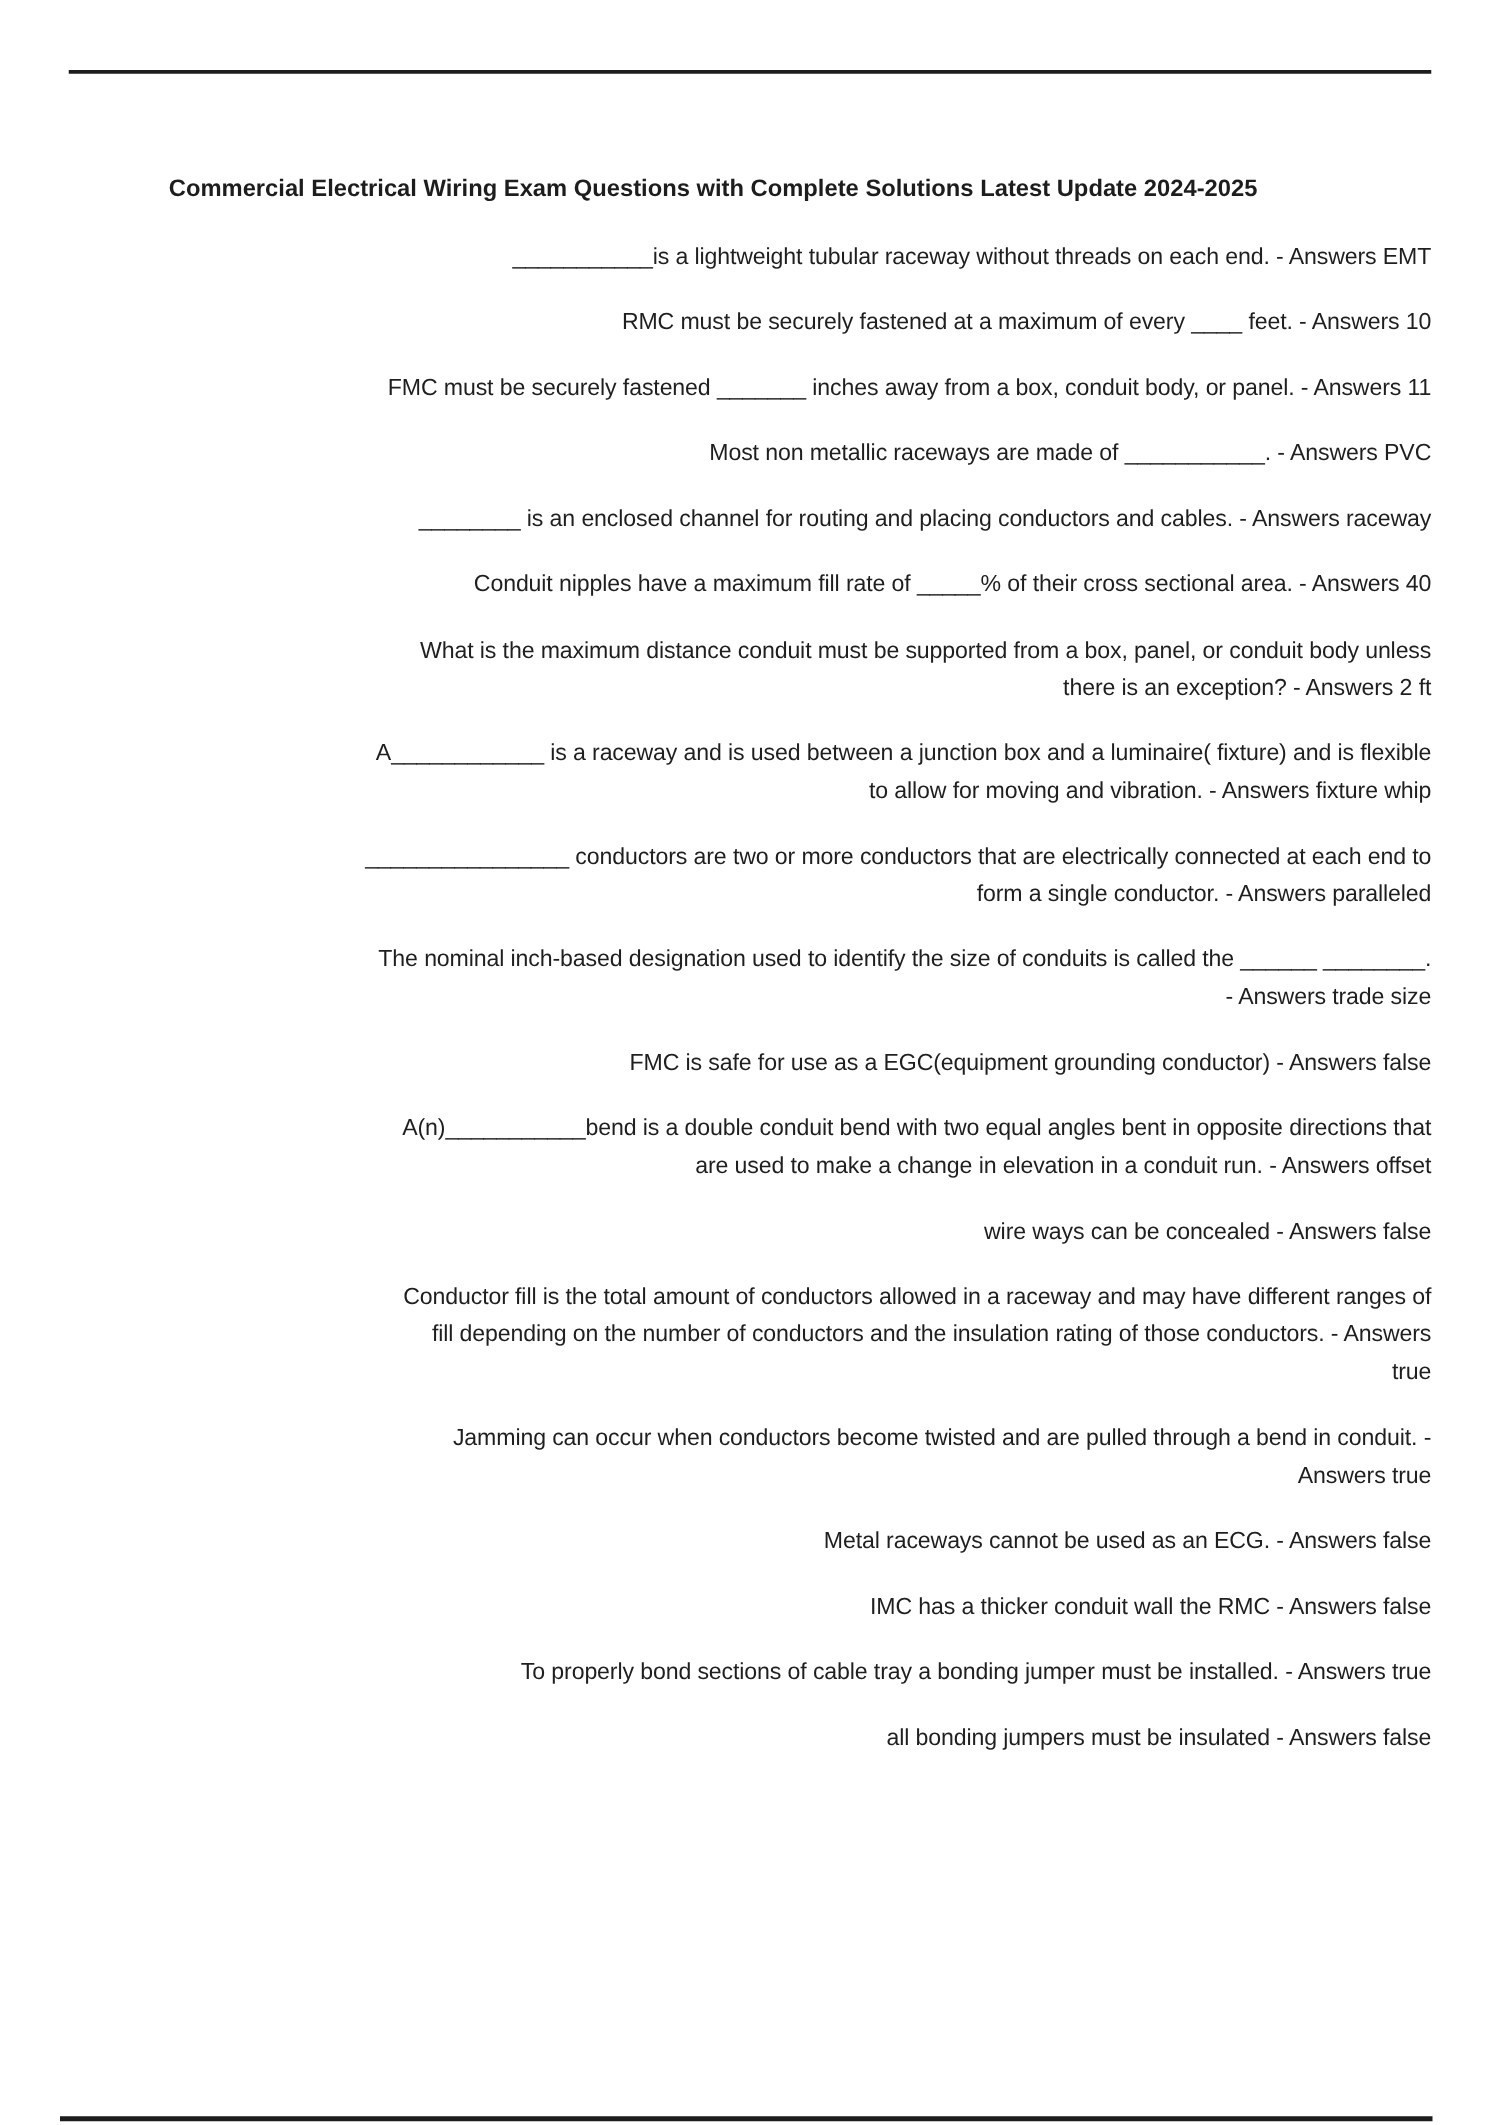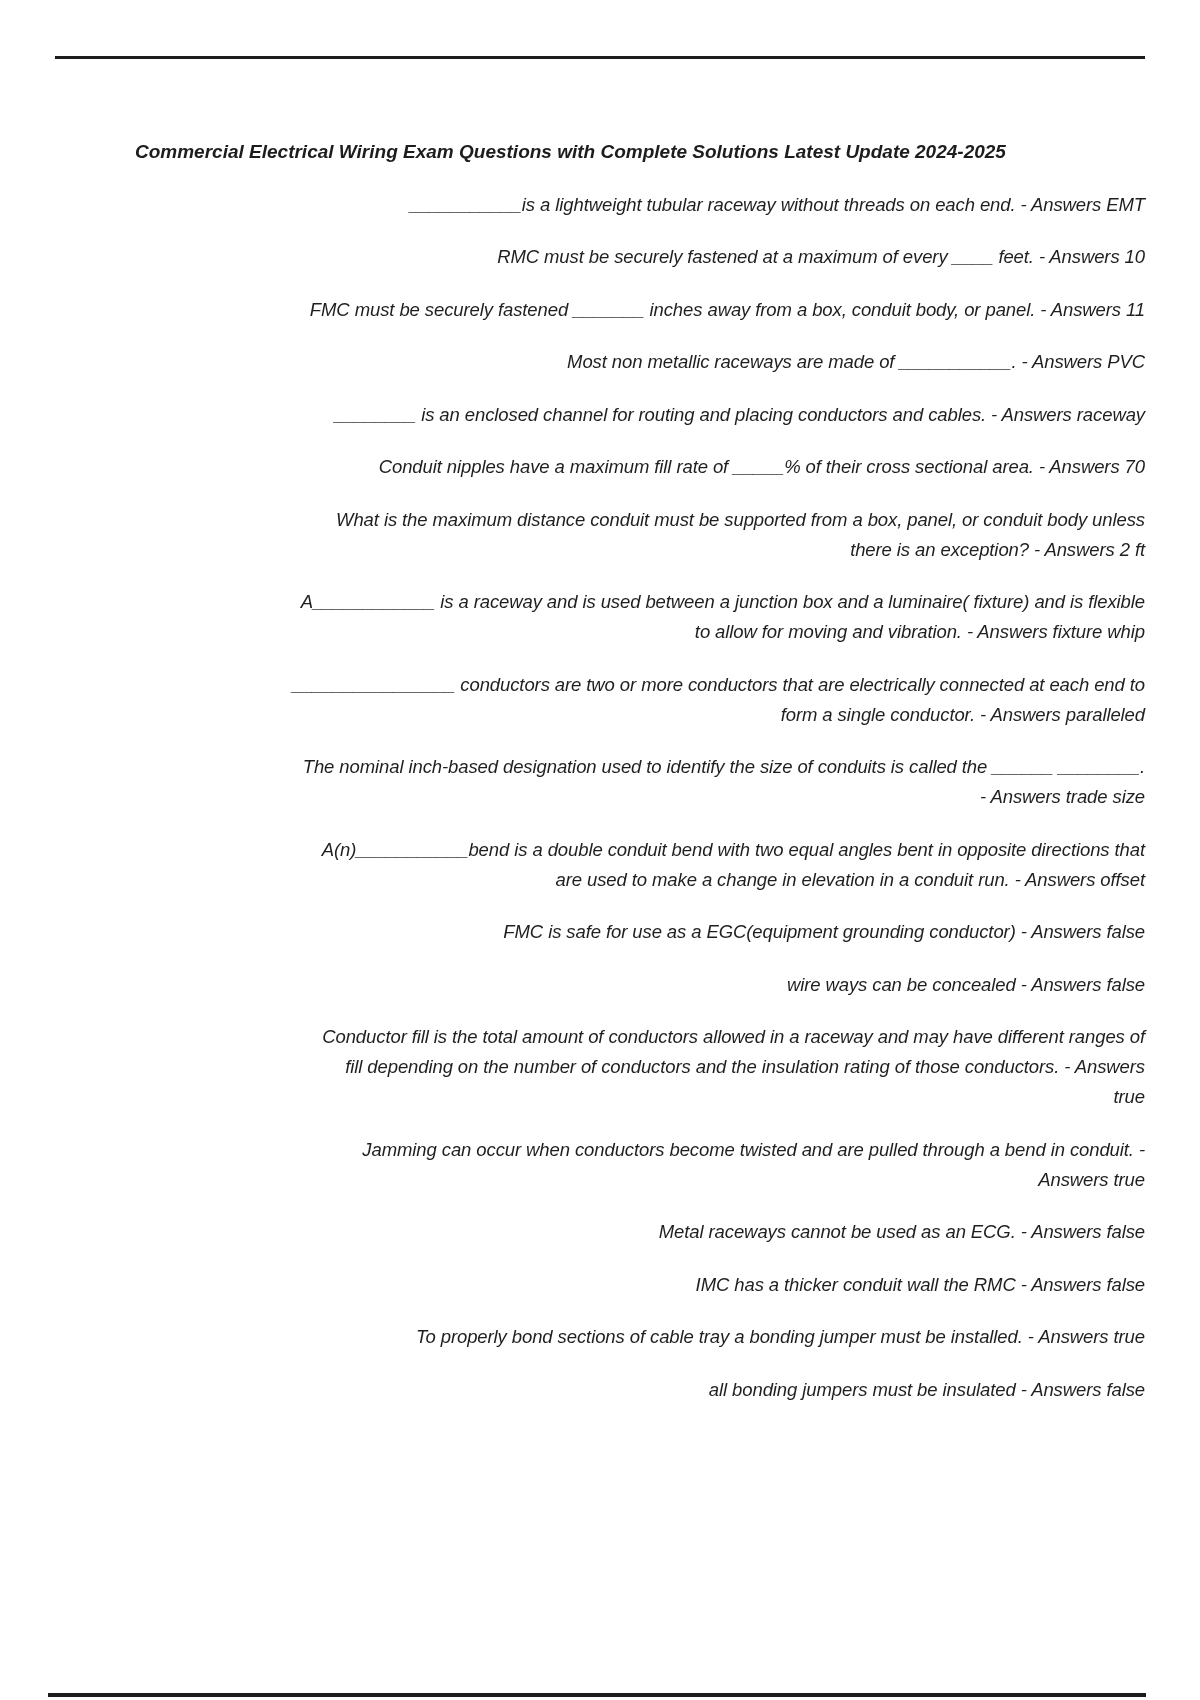--- a/index.html
+++ b/index.html
@@ -29,21 +29,20 @@
     left: 48px;
     top: 1693px;
     width: 1098px;
     height: 4px;
   }
   .content {
     position: absolute;
     left: 135px;
     top: 137px;
     width: 1010px;
-    font-style: italic;
   }
   .doc-title {
     font-size: 19px;
     font-weight: bold;
     line-height: 30px;
     margin: 0 0 22.5px 0;
     color: #1d1d1d;
     white-space: pre-line;
   }
   .qa-item {
@@ -60,32 +59,32 @@
 
 <div class="page-rule rule-top"></div>
 
 <div class="content">
   <div class="doc-title">Commercial Electrical Wiring Exam Questions with Complete Solutions Latest Update 2024-2025</div>
   <div class="qa-item">___________is a lightweight tubular raceway without threads on each end. - Answers EMT</div>
   <div class="qa-item">RMC must be securely fastened at a maximum of every ____ feet. - Answers 10</div>
   <div class="qa-item">FMC must be securely fastened _______ inches away from a box, conduit body, or panel. - Answers 11</div>
   <div class="qa-item">Most non metallic raceways are made of ___________. - Answers PVC</div>
   <div class="qa-item">________ is an enclosed channel for routing and placing conductors and cables. - Answers raceway</div>
-  <div class="qa-item">Conduit nipples have a maximum fill rate of _____% of their cross sectional area. - Answers 70</div>
+  <div class="qa-item">Conduit nipples have a maximum fill rate of _____% of their cross sectional area. - Answers 40</div>
   <div class="qa-item">What is the maximum distance conduit must be supported from a box, panel, or conduit body unless
 there is an exception? - Answers 2 ft</div>
   <div class="qa-item">A____________ is a raceway and is used between a junction box and a luminaire( fixture) and is flexible
 to allow for moving and vibration. - Answers fixture whip</div>
   <div class="qa-item">________________ conductors are two or more conductors that are electrically connected at each end to
 form a single conductor. - Answers paralleled</div>
   <div class="qa-item">The nominal inch-based designation used to identify the size of conduits is called the ______ ________.
 - Answers trade size</div>
+  <div class="qa-item">FMC is safe for use as a EGC(equipment grounding conductor) - Answers false</div>
   <div class="qa-item">A(n)___________bend is a double conduit bend with two equal angles bent in opposite directions that
 are used to make a change in elevation in a conduit run. - Answers offset</div>
-  <div class="qa-item">FMC is safe for use as a EGC(equipment grounding conductor) - Answers false</div>
   <div class="qa-item">wire ways can be concealed - Answers false</div>
   <div class="qa-item">Conductor fill is the total amount of conductors allowed in a raceway and may have different ranges of
 fill depending on the number of conductors and the insulation rating of those conductors. - Answers
 true</div>
   <div class="qa-item">Jamming can occur when conductors become twisted and are pulled through a bend in conduit. -
 Answers true</div>
   <div class="qa-item">Metal raceways cannot be used as an ECG. - Answers false</div>
   <div class="qa-item">IMC has a thicker conduit wall the RMC - Answers false</div>
   <div class="qa-item">To properly bond sections of cable tray a bonding jumper must be installed. - Answers true</div>
   <div class="qa-item">all bonding jumpers must be insulated - Answers false</div>

